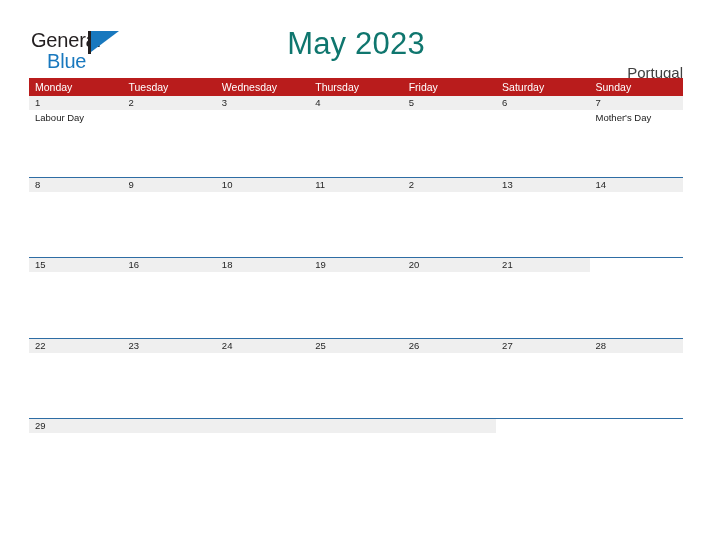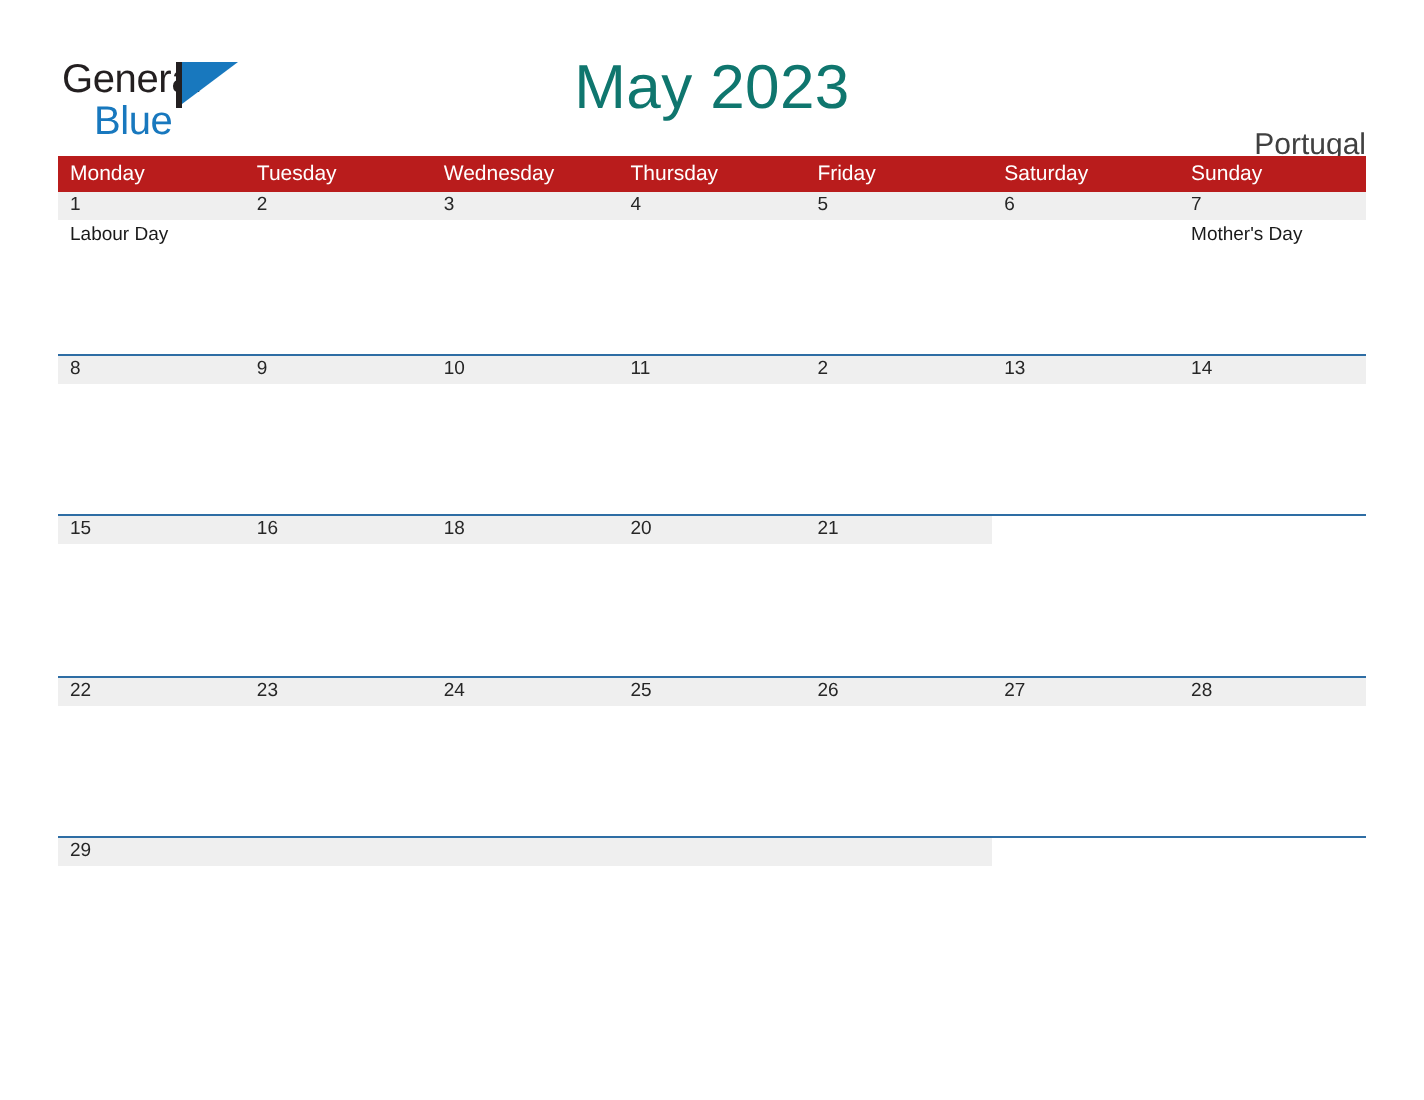--- a/index.html
+++ b/index.html
@@ -246,20 +246,23 @@
         <div class="day-cell">
           <div class="day-number-band">15</div>
         </div>
         <div class="day-cell">
           <div class="day-number-band">16</div>
         </div>
         <div class="day-cell">
           <div class="day-number-band">18</div>
         </div>
         <div class="day-cell">
+          <div class="day-number-band">19</div>
+        </div>
+        <div class="day-cell">
           <div class="day-number-band">20</div>
         </div>
         <div class="day-cell">
           <div class="day-number-band">21</div>
         </div>
       </div>
       <div class="week-row">
         <div class="day-cell">
           <div class="day-number-band">22</div>
         </div>

